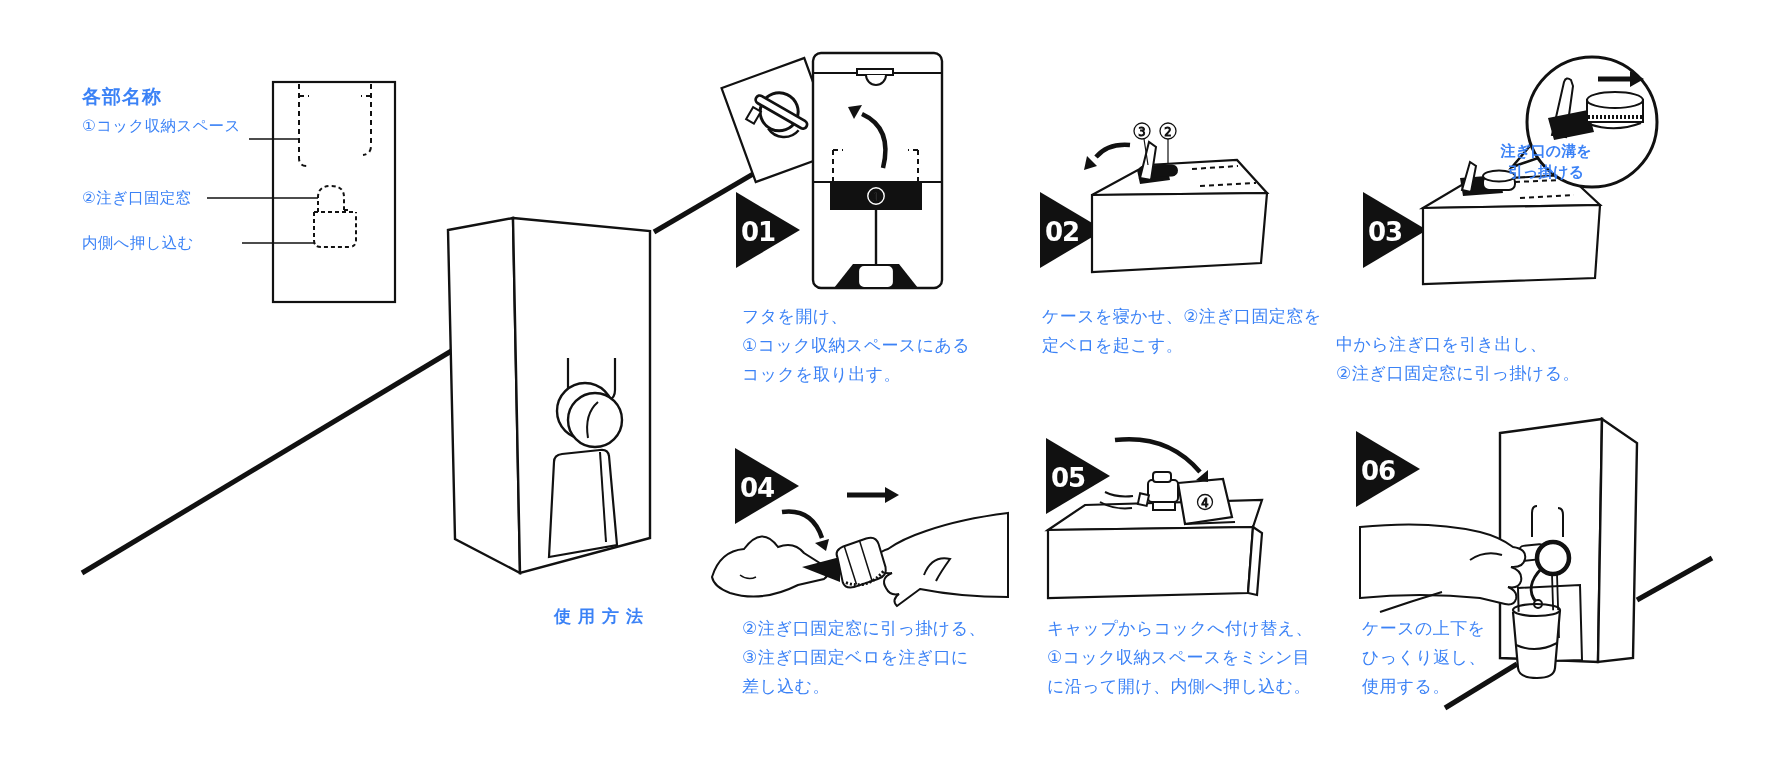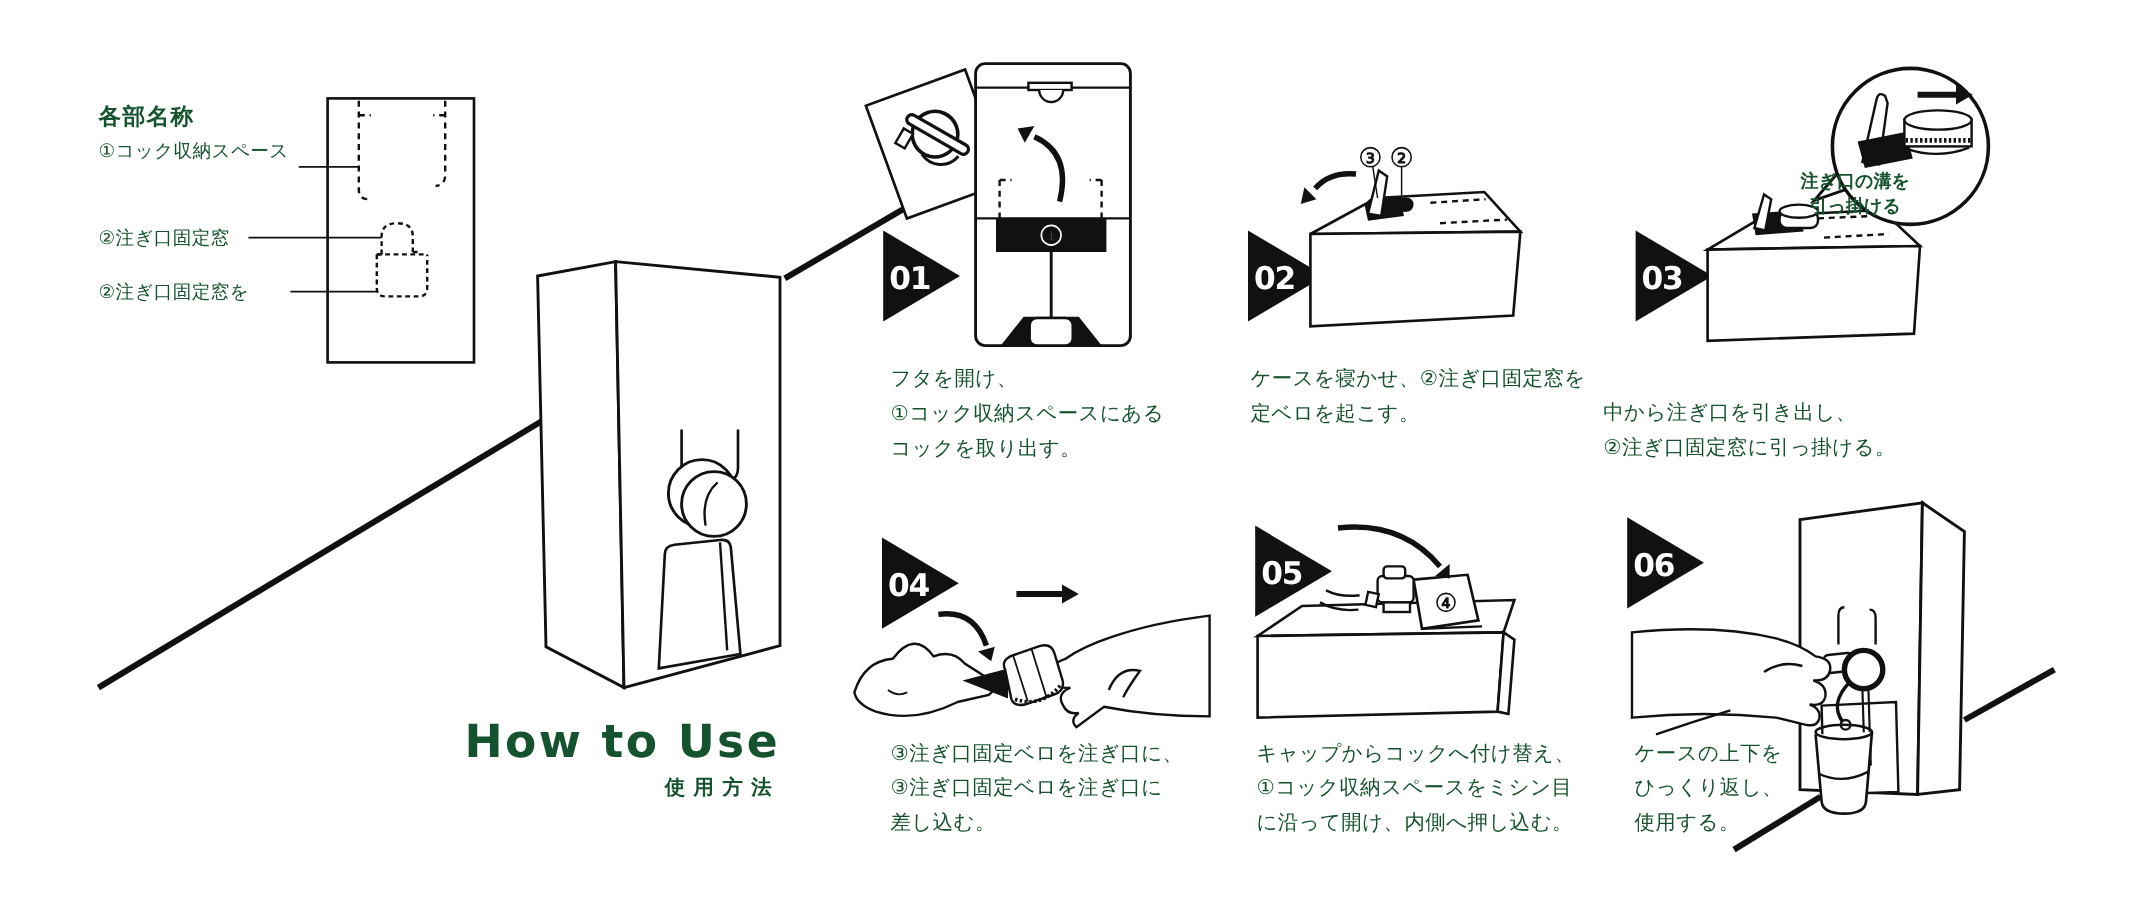--- a/index.html
+++ b/index.html
@@ -1,17 +1,17 @@
 <!DOCTYPE html>
 <html><head>
 <meta charset="utf-8">
 <style>
   html,body{margin:0;padding:0;background:#fff;}
   .canvas{position:relative;width:1786px;height:760px;background:#fff;overflow:hidden;
-          font-family:"DejaVu Sans",sans-serif;color:#14532d;}
+          font-family:"DejaVu Sans",sans-serif;color:#3b82f6;}
   .abs{position:absolute;}
   svg.layer{position:absolute;overflow:visible;}
   .jp-head{font-size:19px;font-weight:700;white-space:nowrap;letter-spacing:1px;}
   .part-label{font-size:15.5px;font-weight:500;white-space:nowrap;letter-spacing:0.3px;}
   .step-text{font-size:17px;line-height:29px;font-weight:500;letter-spacing:0.4px;white-space:nowrap;}
   .title-en{font-size:38px;line-height:40px;font-weight:800;letter-spacing:2px;white-space:nowrap;}
   .title-ja{font-size:17px;font-weight:700;letter-spacing:7px;margin-top:7px;white-space:nowrap;}
   .callout-text{font-size:15px;line-height:21px;font-weight:600;text-align:center;white-space:nowrap;}
   .tri-num{font-size:26px;font-weight:700;letter-spacing:-1px;fill:#fff;}
   .marker-digit{font-size:11.5px;font-weight:500;fill:#111;}
@@ -20,21 +20,21 @@
 </style>
 </head>
 <body>
 
 <div class="canvas">
 
   <section>
     <div class="abs jp-head" style="left:82px;top:84px;">各部名称</div>
     <div class="abs part-label" style="left:82px;top:116px;">①コック収納スペース</div>
     <div class="abs part-label" style="left:82px;top:188px;text-align:right;">②注ぎ口固定窓</div>
-    <div class="abs part-label" style="left:82px;top:233px;">②注ぎ口固定窓を</div>
+    <div class="abs part-label" style="left:82px;top:233px;">内側へ押し込む</div>
 
     <svg class="layer" style="left:190px;top:70px;" width="230" height="245" viewBox="190 70 230 245">
       <g stroke="#111" fill="none" stroke-width="2">
         <rect x="273" y="82" width="122" height="220" fill="#fff" stroke-width="2.2"></rect>
 
         <path d="M249,139 H299" stroke-width="1.5"></path>
         <path d="M207,198 H318" stroke-width="1.5"></path>
         <path d="M242,243 H314" stroke-width="1.5"></path>
 
         <g stroke-dasharray="5,4">
@@ -70,21 +70,20 @@
       <circle cx="585" cy="411" r="28" fill="#fff" stroke-width="2.4"></circle>
       <circle cx="595" cy="420" r="27" fill="#fff" stroke-width="2.4"></circle>
       <path d="M598,402 Q584,414 588,438" stroke-width="2"></path>
 
       <path d="M549,557 L554,462 Q554,455 562,454 L600,450 Q608,449 609,456 L617,545 Z" fill="#fff" stroke-width="2.2"></path>
       <path d="M600,452 L606,542" stroke-width="2"></path>
     </g>
   </svg>
 
   <div class="abs" style="left:340px;top:598px;width:310px;text-align:right;">
-    <div class="title-en">How to Use</div>
     <div class="title-ja">使用方法</div>
   </div>
 
   <figure>
     <svg class="layer" style="left:736px;top:192px;" width="64" height="76" viewBox="0 0 64 76">
       <polygon points="0,0 64,38 0,76" fill="#111"></polygon>
       <text class="tri-num" x="5" y="49">01</text>
     </svg>
     <svg class="layer" style="left:700px;top:40px;" width="260" height="260" viewBox="700 40 260 260">
       <g stroke="#111" fill="none">
@@ -215,21 +214,21 @@
 
         <polygon points="802,567 840,557 840,582" fill="#111" stroke="none"></polygon>
         <g transform="translate(862,567) rotate(-12)">
           <path d="M-22,-14 Q-24,-22 -14,-24 L10,-27 Q20,-28 21,-19 L23,5 Q23,14 13,15 L-12,18 Q-21,18 -22,11 Z" fill="#fff" stroke-width="2"></path>
           <path d="M-13,-24 L-9,16 M3,-27 L7,16" stroke-width="1.5"></path>
           <path d="M-19,12 Q1,24 21,8" stroke-width="3" stroke-dasharray="2,2"></path>
         </g>
       </g>
     </svg>
     <div class="abs step-text" style="left:742px;top:614px;">
-      <div>③注ぎ口固定ベロを注ぎ口に、</div>
+      <div>②注ぎ口固定窓に引っ掛ける、</div>
       <div>③注ぎ口固定ベロを注ぎ口に</div>
       <div>差し込む。</div>
     </div>
   </figure>
 
   <figure>
     <svg class="layer" style="left:1046px;top:438px;" width="64" height="76" viewBox="0 0 64 76">
       <polygon points="0,0 64,38 0,76" fill="#111"></polygon>
       <text class="tri-num" x="5" y="49">05</text>
     </svg>

